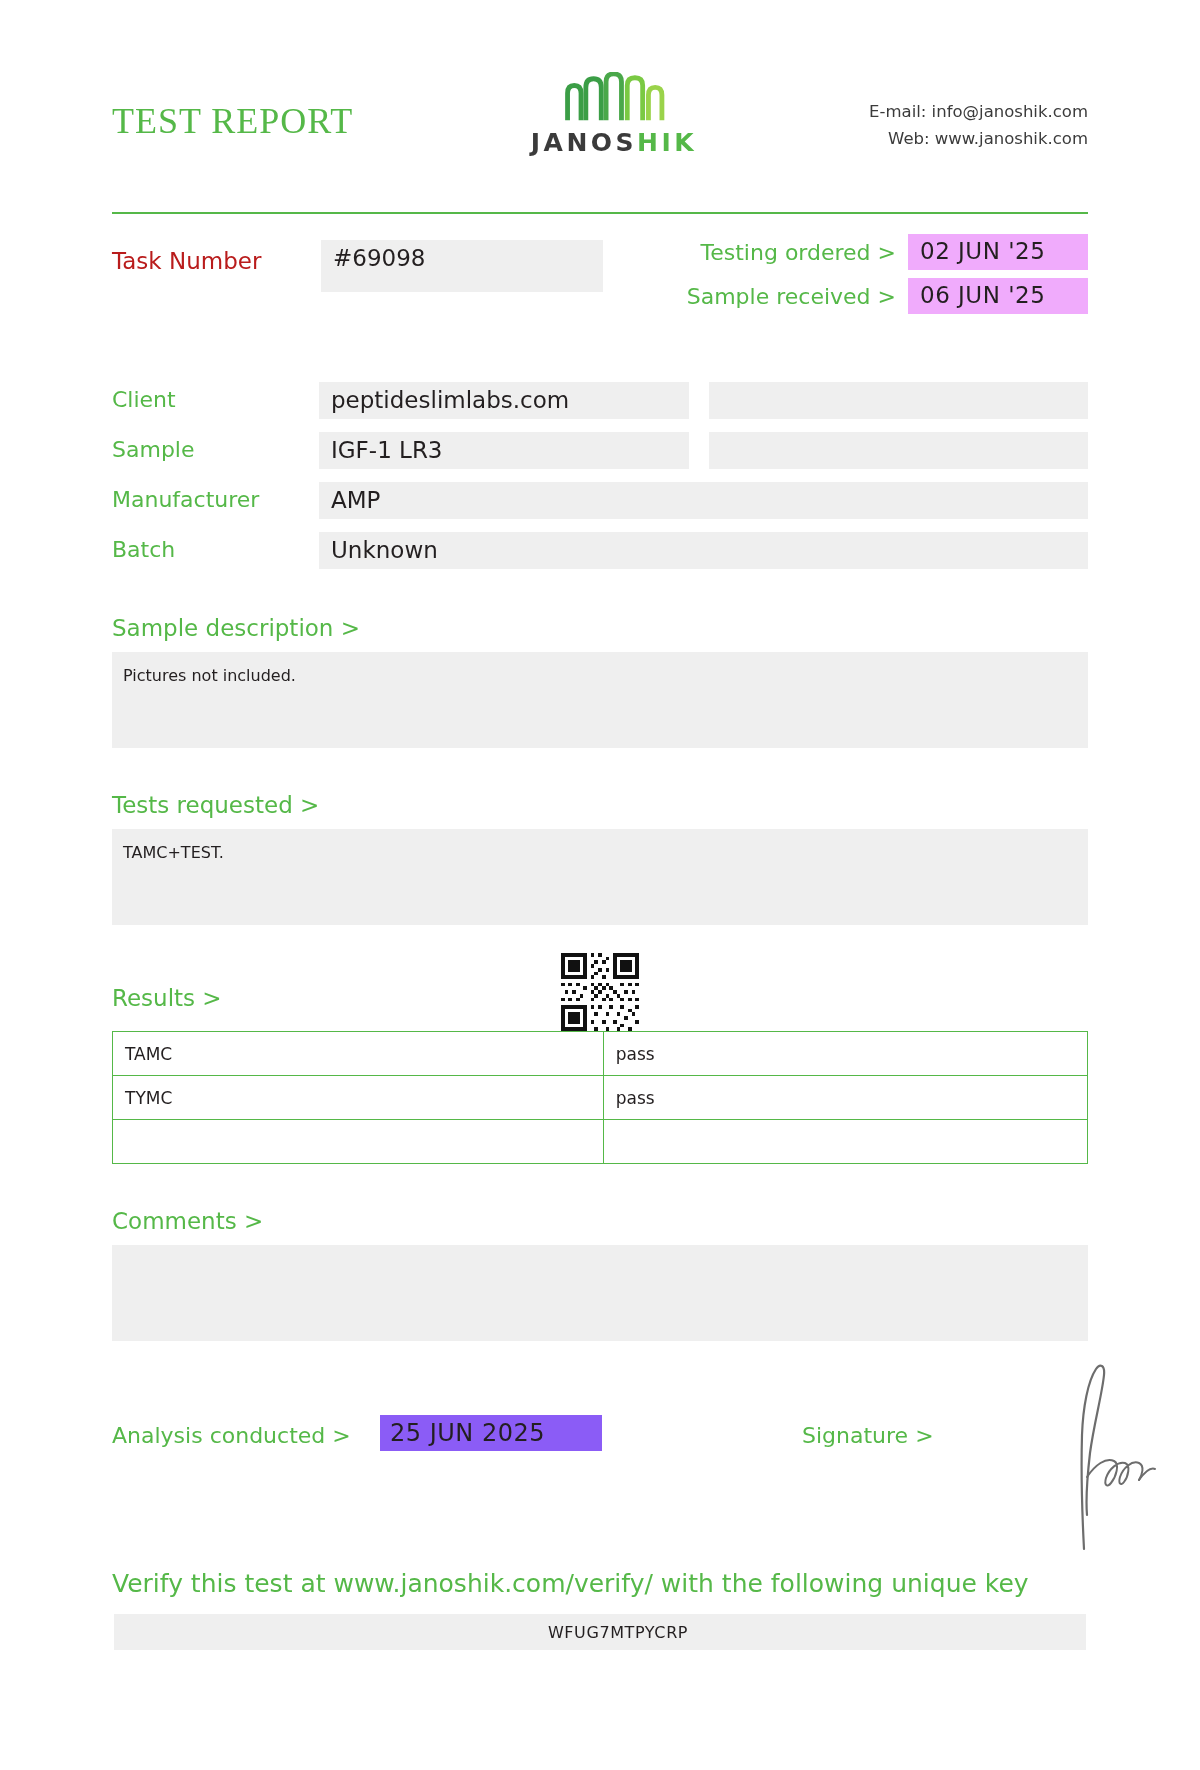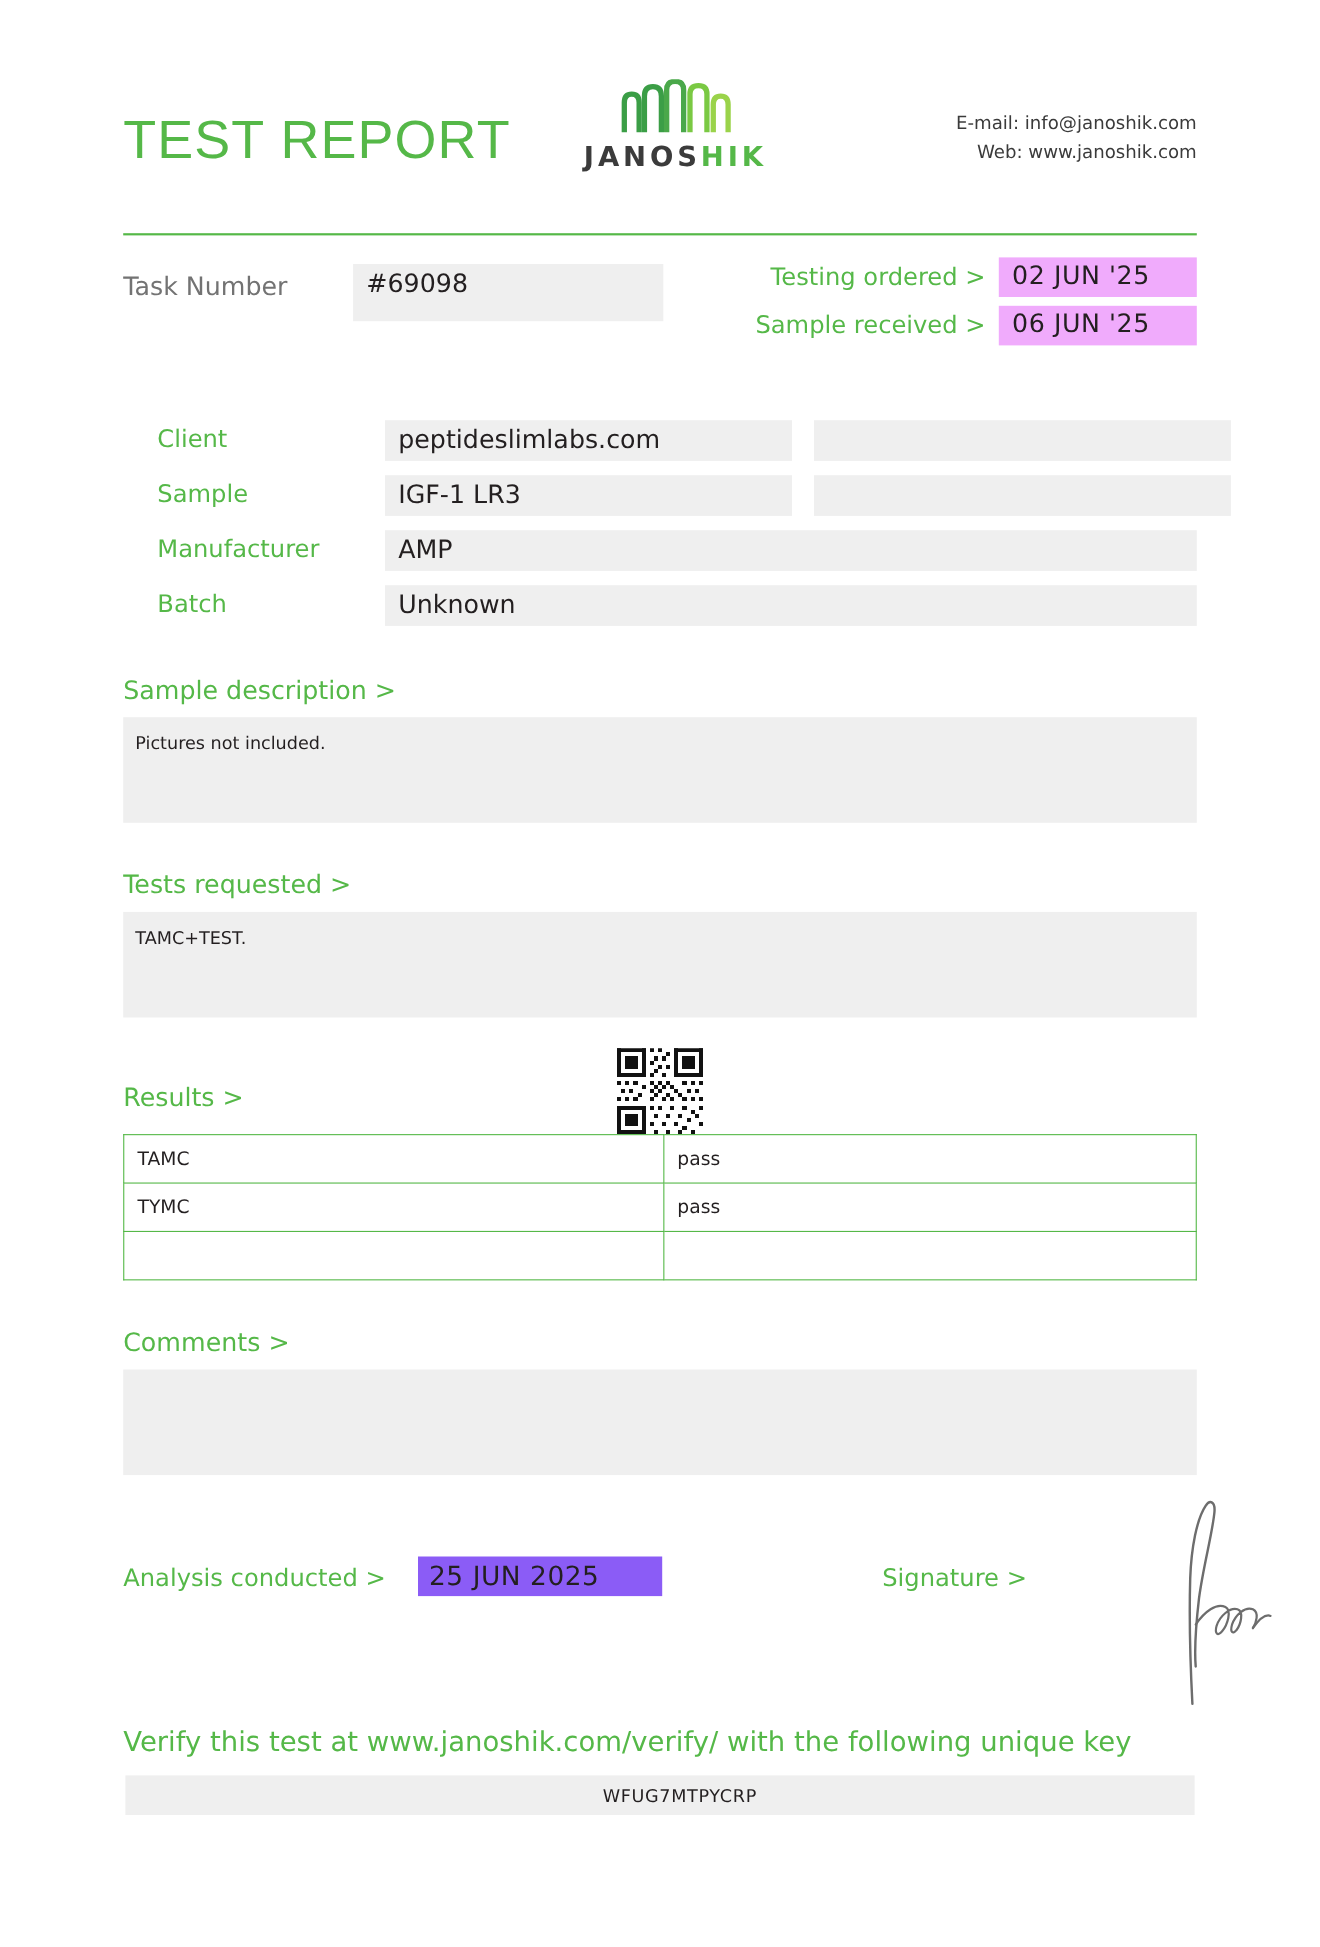--- a/index.html
+++ b/index.html
@@ -32,22 +32,22 @@
   
   .header {
     position: relative;
     height: 140px;
     margin-top: 62px;
   }
   .report-title {
     position: absolute;
     left: 0;
     top: 38px;
-    font-family: Liberation Sans, sans-serif;
-    font-size: 49px;
+    font-family: Liberation Serif, serif;
+    font-size: 36px;
     letter-spacing: 1px;
     color: #55b848;
     font-weight: 400;
     white-space: nowrap;
   }
   .logo-wrap {
     position: absolute;
     left: 402px;
     top: 10px;
     width: 200px;
@@ -81,21 +81,21 @@
     margin: 10px 0 0 0;
   }
 
   
   .task-row {
     position: relative;
     height: 96px;
     margin-top: 20px;
   }
   .label-green {
-    color: #737373;
+    color: #b91c1c;
     font-size: 23px;
     font-weight: 400;
     text-align: center;
   }
   .task-label {
     position: absolute;
     left: 0;
     top: 14px;
   }
   .task-value {
@@ -133,21 +133,20 @@
     background: #f0abfc;
     font-size: 23px;
     letter-spacing: 0.5px;
     padding: 4px 0 0 12px;
     box-sizing: border-box;
   }
 
   
   .info {
     margin-top: 52px;
-    margin-left: 31px;
   }
   .info-row {
     position: relative;
     height: 39px;
     margin-bottom: 11px;
   }
   .info-label {
     position: absolute;
     left: 0;
     top: 5px;

